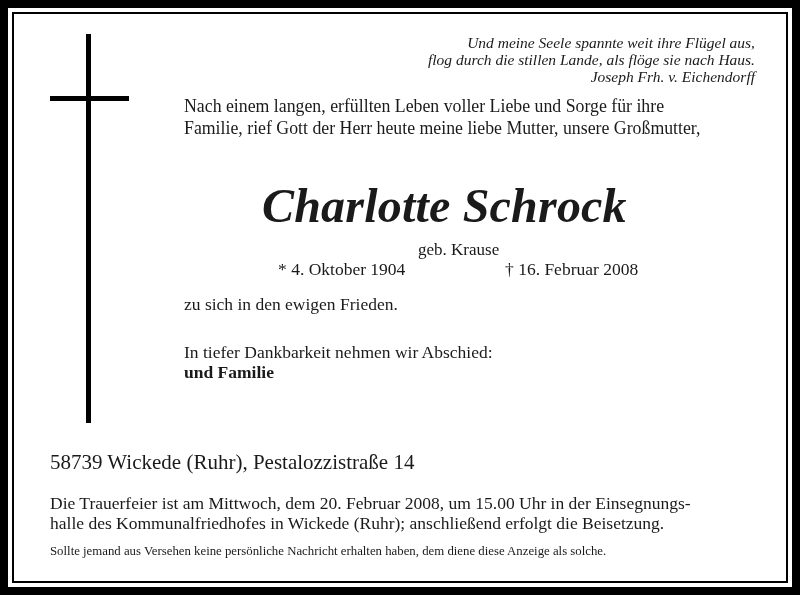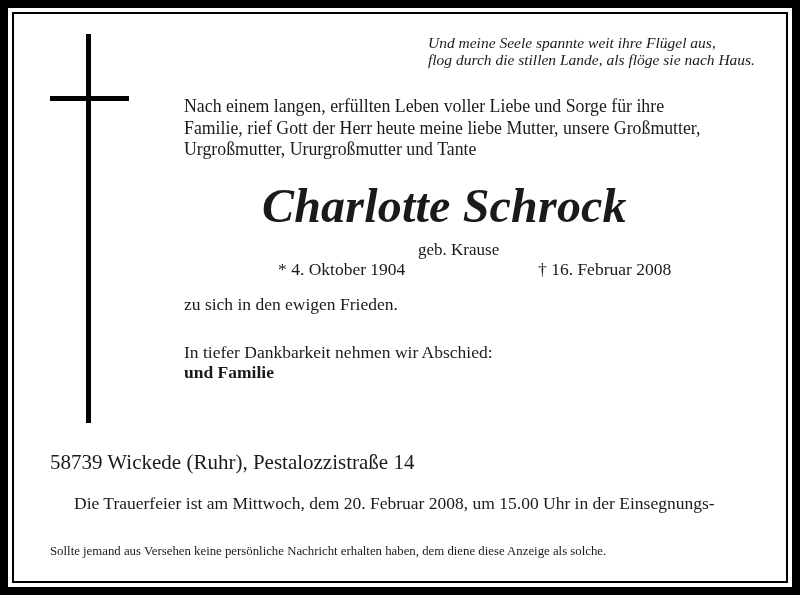--- a/index.html
+++ b/index.html
@@ -2,71 +2,72 @@
 <html><head>
 <meta charset="utf-8">
 <style>
   html, body { margin:0; padding:0; }
   body { width:800px; height:595px; background:#000; position:relative; overflow:hidden;
          font-family:"Liberation Serif", "DejaVu Serif", serif; color:#1a1a1a; }
   .frame { position:absolute; left:8px; top:8px; width:784px; height:579px; background:#fff; }
   .inner-line { position:absolute; left:4px; top:4px; right:4px; bottom:4px; border:2px solid #000; }
   .cross-v { position:absolute; left:86px; top:34px; width:5px; height:389px; background:#000; }
   .cross-h { position:absolute; left:50px; top:96px; width:79px; height:5px; background:#000; }
-  .motto { position:absolute; right:45px; top:34px; font-style:italic;
+  .motto { position:absolute; right:45px; top:34px; text-align:right; font-style:italic;
            font-size:15.5px; line-height:17px; }
   .motto div { white-space:nowrap; }
   .intro { position:absolute; left:184px; top:96px; width:594px; font-size:17.8px; line-height:21.5px; text-align:justify; }
   .intro div { white-space:nowrap; }
   .name { position:absolute; left:262px; top:178px; font-size:48px; font-weight:bold; font-style:italic; line-height:56px; letter-spacing:0.2px; white-space:nowrap; }
   .maiden { position:absolute; left:418px; top:240px; font-size:17px; white-space:nowrap; }
   .born { position:absolute; left:278px; top:259px; font-size:17.5px; white-space:nowrap; }
-  .died { position:absolute; left:505px; top:259px; font-size:17.5px; white-space:nowrap;margin-left:33px; }
+  .died { position:absolute; left:505px; top:259px; font-size:17.5px; white-space:nowrap; }
   .peace { position:absolute; left:184px; top:294px; font-size:17.5px; white-space:nowrap; }
   .thanks { position:absolute; left:184px; top:342px; font-size:17.5px; white-space:nowrap; }
   .signers { position:absolute; left:184px; top:363px; font-size:17.5px; line-height:19.5px; }
   .signers div { white-space:nowrap; }
   .signers b { font-weight:bold; }
   .address { position:absolute; left:50px; top:450px; font-size:21px; white-space:nowrap; }
-  .ceremony { position:absolute; left:50px; top:493px; font-size:17.5px; line-height:20px;margin-left:24px; }
+  .ceremony { position:absolute; left:50px; top:493px; font-size:17.5px; line-height:20px; }
   .ceremony div { white-space:nowrap; }
   .notice { position:absolute; left:50px; top:544px; font-size:12.8px; white-space:nowrap;text-align:right; }
 </style>
 </head>
 <body>
 
 <div class="frame">
   <div class="inner-line"></div>
 </div>
 
 <div class="cross-v"></div>
 <div class="cross-h"></div>
 
 <div class="motto">
   <div>Und meine Seele spannte weit ihre Flügel aus,</div>
   <div>flog durch die stillen Lande, als flöge sie nach Haus.</div>
+  <div>Joseph Frh. v. Eichendorff</div>
 </div>
 
 <div class="intro">
   <div>Nach einem langen, erfüllten Leben voller Liebe und Sorge für ihre</div>
   <div>Familie, rief Gott der Herr heute meine liebe Mutter, unsere Großmutter,</div>
-  <div>Urgroßmutter, Ururgroßmutter und Tante</div>
 </div>
 
 <div class="name">Charlotte Schrock</div>
 <div class="maiden">geb. Krause</div>
 <div class="born">* 4. Oktober 1904</div>
 <div class="died">† 16. Februar 2008</div>
 
 <div class="peace">zu sich in den ewigen Frieden.</div>
 
 <div class="thanks">In tiefer Dankbarkeit nehmen wir Abschied:</div>
 <div class="signers">
   <div><b>und Familie</b></div>
 </div>
 
 <div class="address">58739 Wickede (Ruhr), Pestalozzistraße 14</div>
 
 <div class="ceremony">
   <div>Die Trauerfeier ist am Mittwoch, dem 20. Februar 2008, um 15.00 Uhr in der Einsegnungs-</div>
+  <div>halle des Kommunalfriedhofes in Wickede (Ruhr); anschließend erfolgt die Beisetzung.</div>
 </div>
 
 <div class="notice">Sollte jemand aus Versehen keine persönliche Nachricht erhalten haben, dem diene diese Anzeige als solche.</div>
 
 </body></html>

